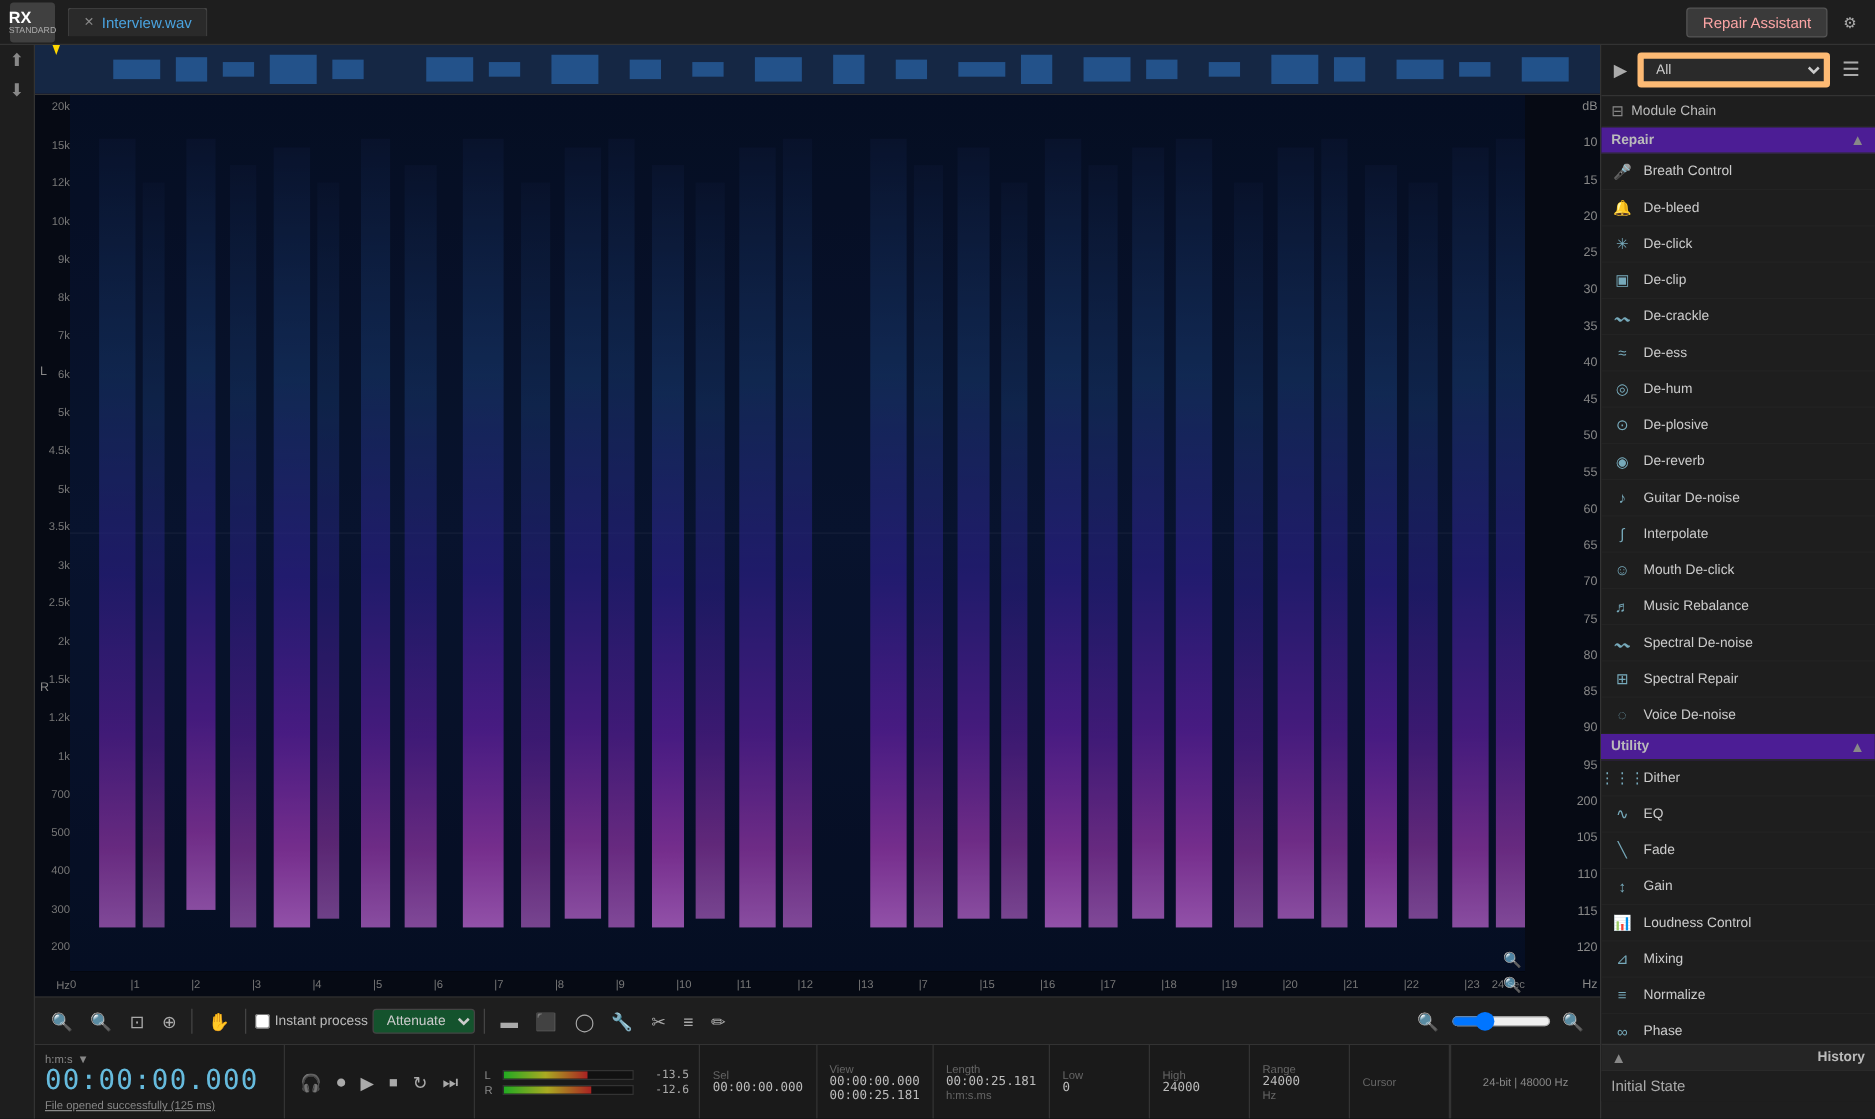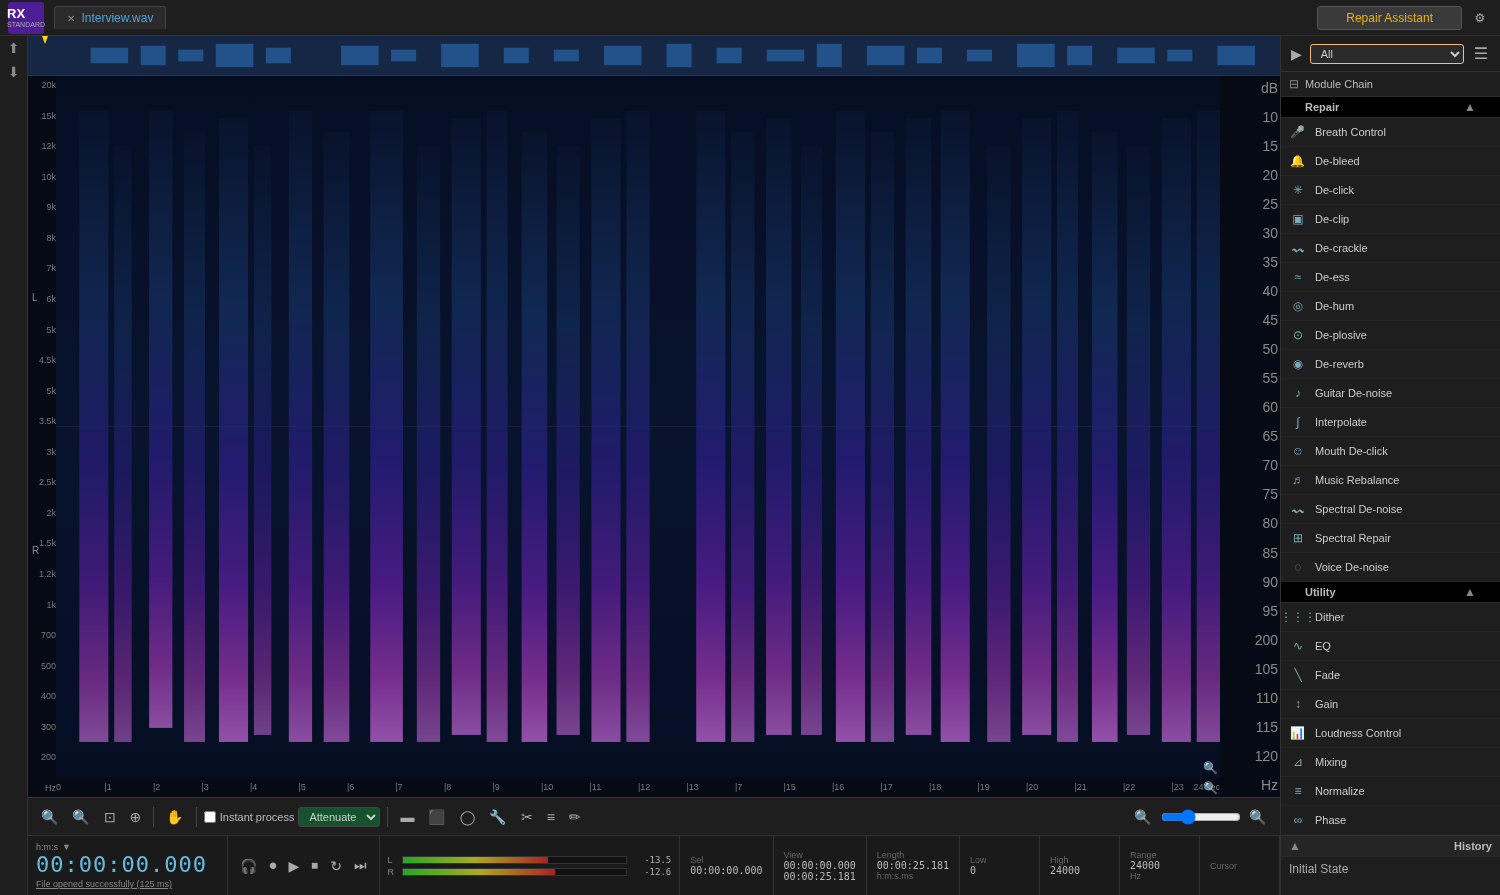--- a/index.html
+++ b/index.html
@@ -16,21 +16,21 @@
     
     .top-bar {
       display: flex;
       align-items: center;
       background: #1e1e1e;
       height: 36px;
       padding: 0 8px;
       border-bottom: 1px solid #333;
     }
     .logo-box {
-      background: #4c1d95;
+      background: #404040;
       width: 36px;
       height: 32px;
       display: flex;
       align-items: center;
       justify-content: center;
       border-radius: 3px;
       margin-right: 10px;
     }
     .logo-text {
       color: white;
@@ -58,22 +58,22 @@
     }
     .tab-close {
       color: #888;
       font-size: 10px;
       cursor: pointer;
     }
     .repair-assistant-btn {
       margin-left: auto;
       background: #3a3a3a;
       border: 1px solid #555;
-      color: #eab308;
-      padding: 4px 28px;
+      color: #fca5a5;
+      padding: 4px 12px;
       border-radius: 3px;
       cursor: pointer;
       font-size: 12px;
     }
     .top-bar-icon {
       width: 24px;
       height: 24px;
       display: flex;
       align-items: center;
       justify-content: center;
@@ -156,21 +156,21 @@
       position: absolute;
       top: 0;
       right: 0;
       width: 58px;
       height: 100%;
       display: flex;
       flex-direction: column;
       justify-content: space-between;
       padding: 4px 2px;
       color: #888;
-      font-size: 14px;
+      font-size: 10px;
       text-align: right;
     }
     .freq-labels {
       position: absolute;
       left: 2px;
       top: 0;
       width: 26px;
       height: 100%;
       display: flex;
       flex-direction: column;
@@ -394,21 +394,21 @@
     .play-btn-small {
       background: none;
       border: none;
       color: #aaa;
       cursor: pointer;
       font-size: 14px;
       padding: 2px;
     }
     .filter-dropdown {
       background: #2a2a2a;
-      border: 1px solid #fdba74;
+      border: 5px solid #fdba74;
       color: #ccc;
       padding: 2px 6px;
       border-radius: 3px;
       font-size: 11px;
       flex: 1;
       cursor: pointer;
     }
     .menu-btn {
       background: none;
       border: none;
@@ -430,22 +430,22 @@
     .module-chain-icon {
       color: #888;
       font-size: 12px;
     }
 
     
     .section-header {
       display: flex;
       align-items: center;
       justify-content: space-between;
-      padding: 3px 24px;
-      background: #000000;
+      padding: 3px 8px;
+      background: #4c1d95;
       border-bottom: 1px solid #2a2a2a;
       color: #bbb;
       font-size: 11px;
       font-weight: bold;
     }
     .section-collapse-btn {
       background: none;
       border: none;
       color: #888;
       cursor: pointer;
@@ -822,20 +822,21 @@
           <span class="info-section-label">Range</span>
           <span class="info-section-value">24000</span>
           <span class="info-section-label">Hz</span>
         </div>
         <div class="info-section">
           <span class="info-section-label">Cursor</span>
           <span class="info-section-value"></span>
         </div>
       </div>
 
+      <div class="file-info">24-bit | 48000 Hz</div>
     </div>
   </div>
 
   <div class="right-panel">
 
     <div class="right-top">
       <button class="play-btn-small">▶</button>
       <select class="filter-dropdown">
         <option>All</option>
       </select>

